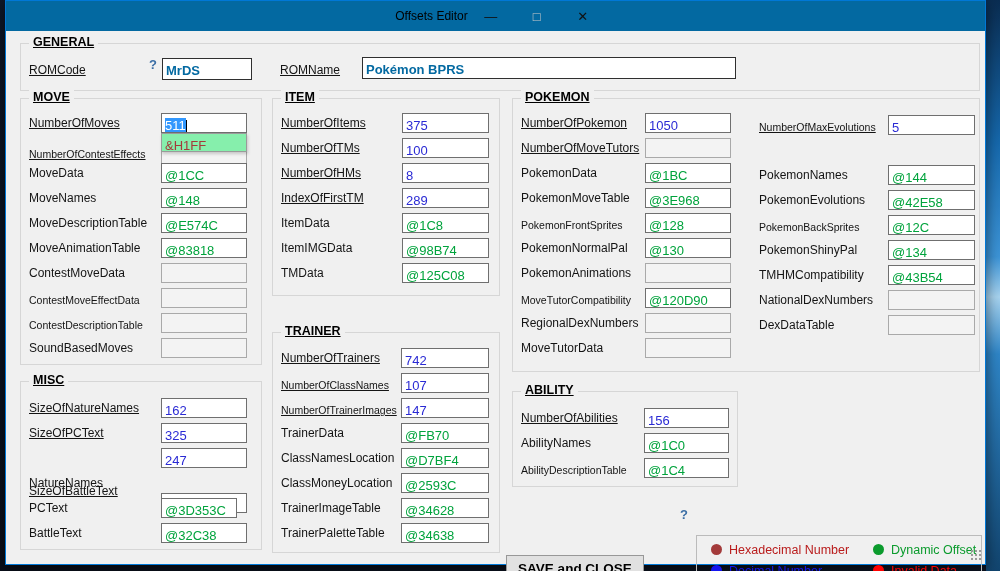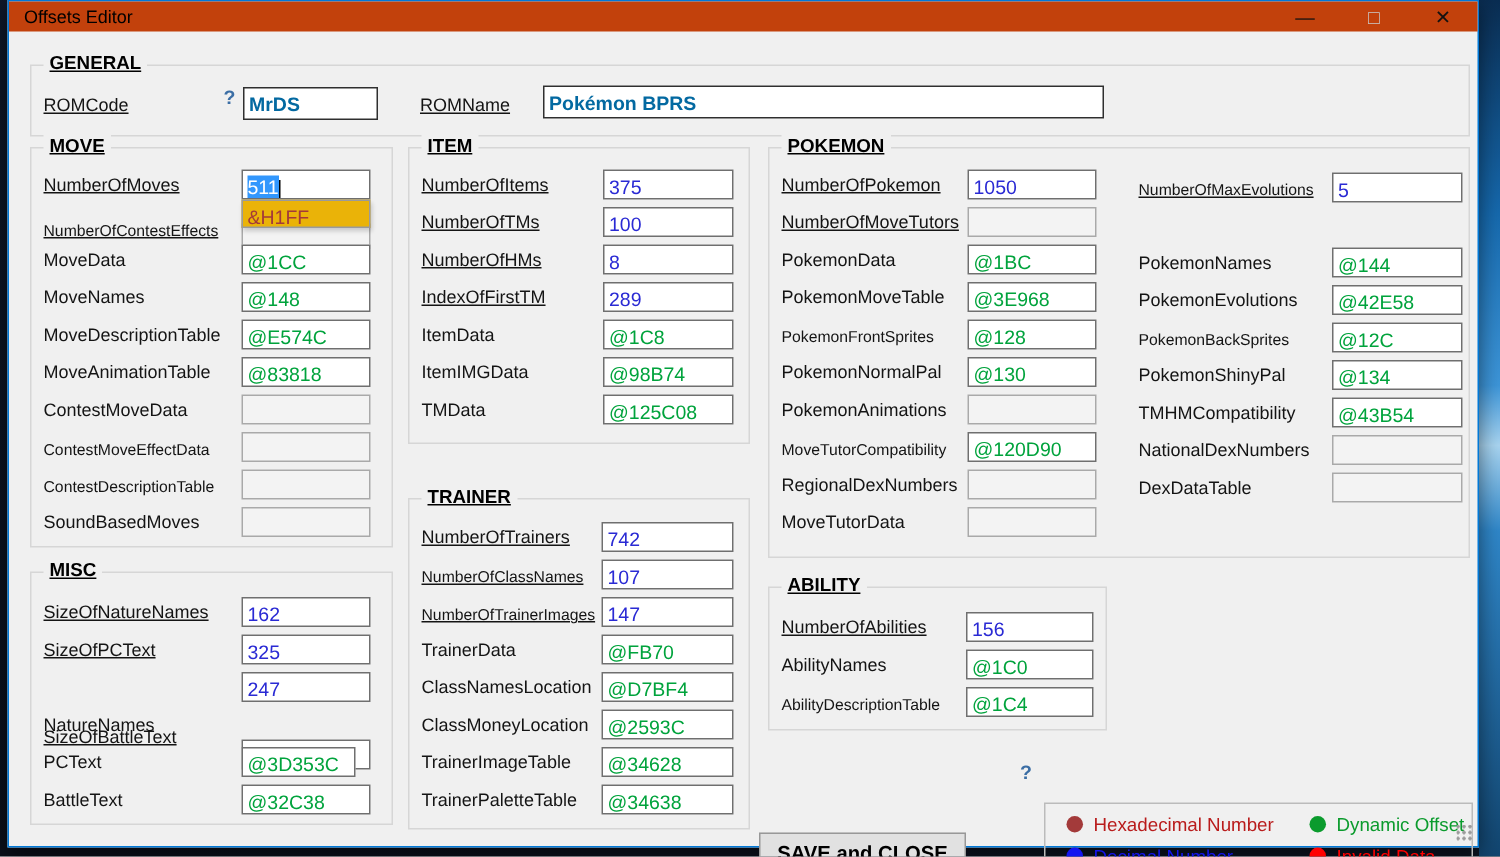--- a/index.html
+++ b/index.html
@@ -10,21 +10,21 @@
   }
   .desktop-right{
     position:absolute;right:0;top:0;width:14px;height:100%;
     background:linear-gradient(180deg,#0a2d52 0%,#1669ad 25%,#3d95d8 45%,#a8d4f0 52%,#2f86c8 62%,#12456f 100%);
   }
   .window{
     position:absolute;left:5px;top:0;width:981px;height:565px;
     border:1px solid var(--accent);background:#f0f0f0;box-sizing:border-box;
     box-shadow:0 4px 14px rgba(0,0,0,.55);
   }
-  .titlebar{height:20px;background:#c2410c;display:flex;align-items:center;justify-content:space-between;}
+  .titlebar{height:30px;background:#0369a1;display:flex;align-items:center;justify-content:center;}
   .title{font-size:12px;color:#000;padding-left:10px;}
   .winbtns{display:flex;height:30px;}
   .winbtn{width:46px;height:30px;display:flex;align-items:center;justify-content:center;font-size:13px;color:#111;cursor:default;}
   .winbtn.dis{color:#c9c9c9;}
   .client{position:absolute;left:0;top:30px;right:0;bottom:0;}
   .group{position:absolute;border:1px solid #d6d6d6;}
   .gtitle{
     position:absolute;top:-9px;left:8px;background:#f0f0f0;padding:0 4px;
     font-weight:bold;font-size:12.5px;text-decoration:underline;color:#000;white-space:nowrap;
   }
@@ -38,21 +38,21 @@
   .field.empty{background:#f3f3f3;border-color:#a9a9a9;}
   .field.dark{border-color:#2f2f2f;height:22px;}
   .val{font-size:13px;line-height:15px;}
   .val.bold{font-weight:bold;color:#0369a1;}
   .c-dec{color:var(--decimal);}
   .c-off{color:var(--offset);}
   .c-hex{color:var(--hexadecimal);}
   .sel{background:var(--selection);color:#fff;}
   .caret{display:inline-block;width:1px;height:13px;background:#000;vertical-align:text-bottom;}
   .dropdown{
-    position:absolute;height:19px;background:#eab308;border:1px solid #9a9a9a;
+    position:absolute;height:19px;background:#86efac;border:1px solid #9a9a9a;
     box-sizing:border-box;padding:2px 3px 0;z-index:6;box-shadow:1px 2px 3px rgba(0,0,0,.18);
   }
   .help{position:absolute;color:#3b6ea5;font-weight:bold;font-size:13px;cursor:default;}
   .savebtn{
     position:absolute;left:500px;top:524px;width:138px;height:27px;
     background:#e1e1e1;border:1px solid #989898;font-family:inherit;
     font-weight:bold;font-size:13.5px;color:#000;cursor:default;
   }
   .legend{
     position:absolute;left:690px;top:504px;width:286px;height:50px;

